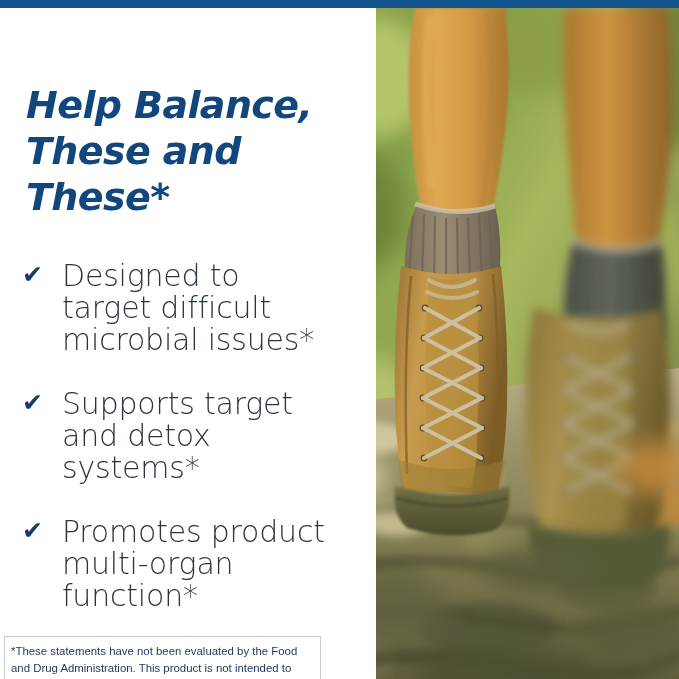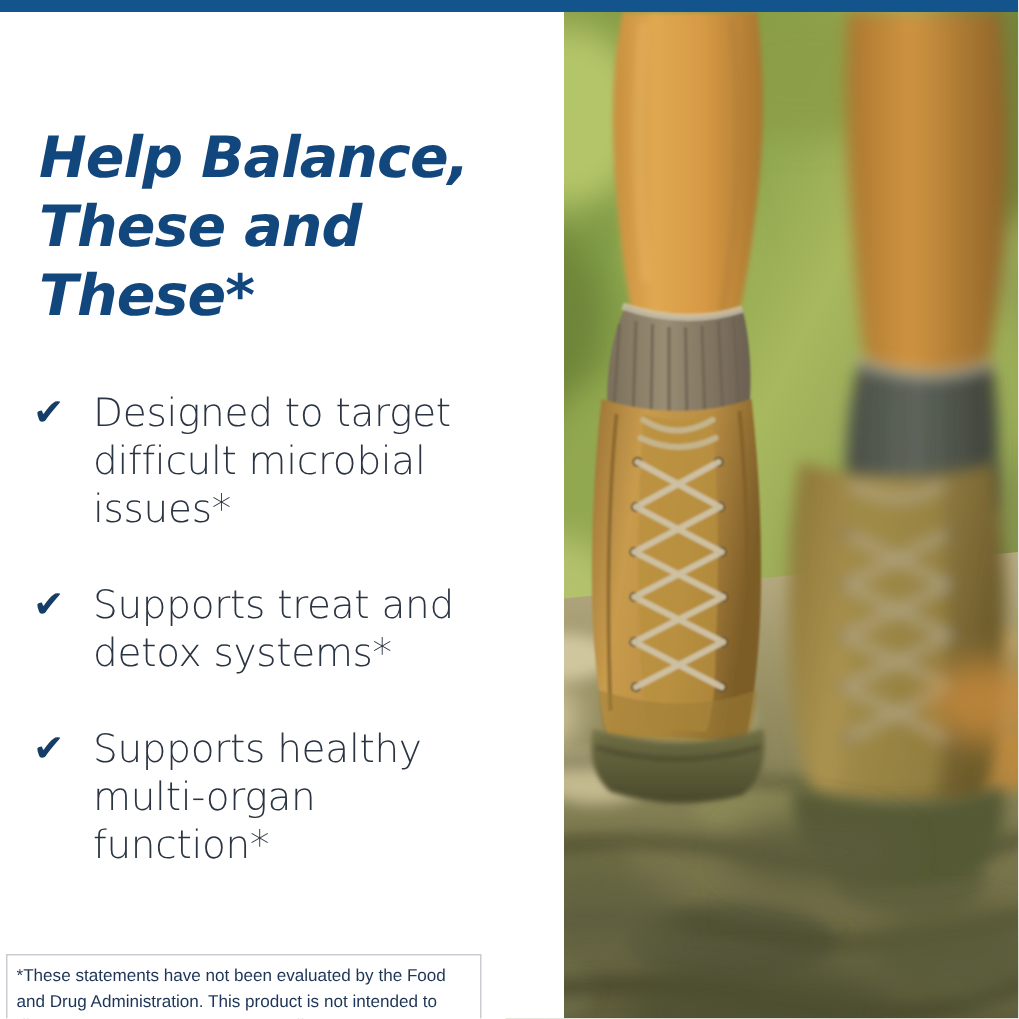--- a/index.html
+++ b/index.html
@@ -84,21 +84,21 @@
     line-height: 26px;
     font-weight: bold;
     font-family: "DejaVu Sans", sans-serif;
     text-align: left;
   }
 
   .bullet-text {
     display: block;
     font-family: "DejaVu Sans", sans-serif;
     font-weight: 300;
-    font-size: 26px;
+    font-size: 30px;
     line-height: 32px;
     letter-spacing: -0.2px;
     color: #2a3442;
   }
 
   
   .disclaimer {
     position: absolute;
     left: 4px;
     top: 628px;
@@ -373,25 +373,25 @@
 
     <h1 class="headline"><span>Help Balance,</span><br><span>These and</span><br><span>These*</span></h1>
 
     <ul class="bullets">
       <li class="bullet">
         <span class="check-icon">✔</span>
         <span class="bullet-text">Designed to target difficult microbial issues*</span>
       </li>
       <li class="bullet">
         <span class="check-icon">✔</span>
-        <span class="bullet-text">Supports treat and detox systems*</span>
+        <span class="bullet-text">Supports target and detox systems*</span>
       </li>
       <li class="bullet">
         <span class="check-icon">✔</span>
-        <span class="bullet-text">Supports healthy multi-organ function*</span>
+        <span class="bullet-text">Promotes product multi-organ function*</span>
       </li>
     </ul>
 
     <div class="disclaimer">*These statements have not been evaluated by the Food and Drug Administration. This product is not intended to diagnose, treat, cure or prevent any disease.</div>
 
   </div>
 
 </div>
 
 </body></html>

